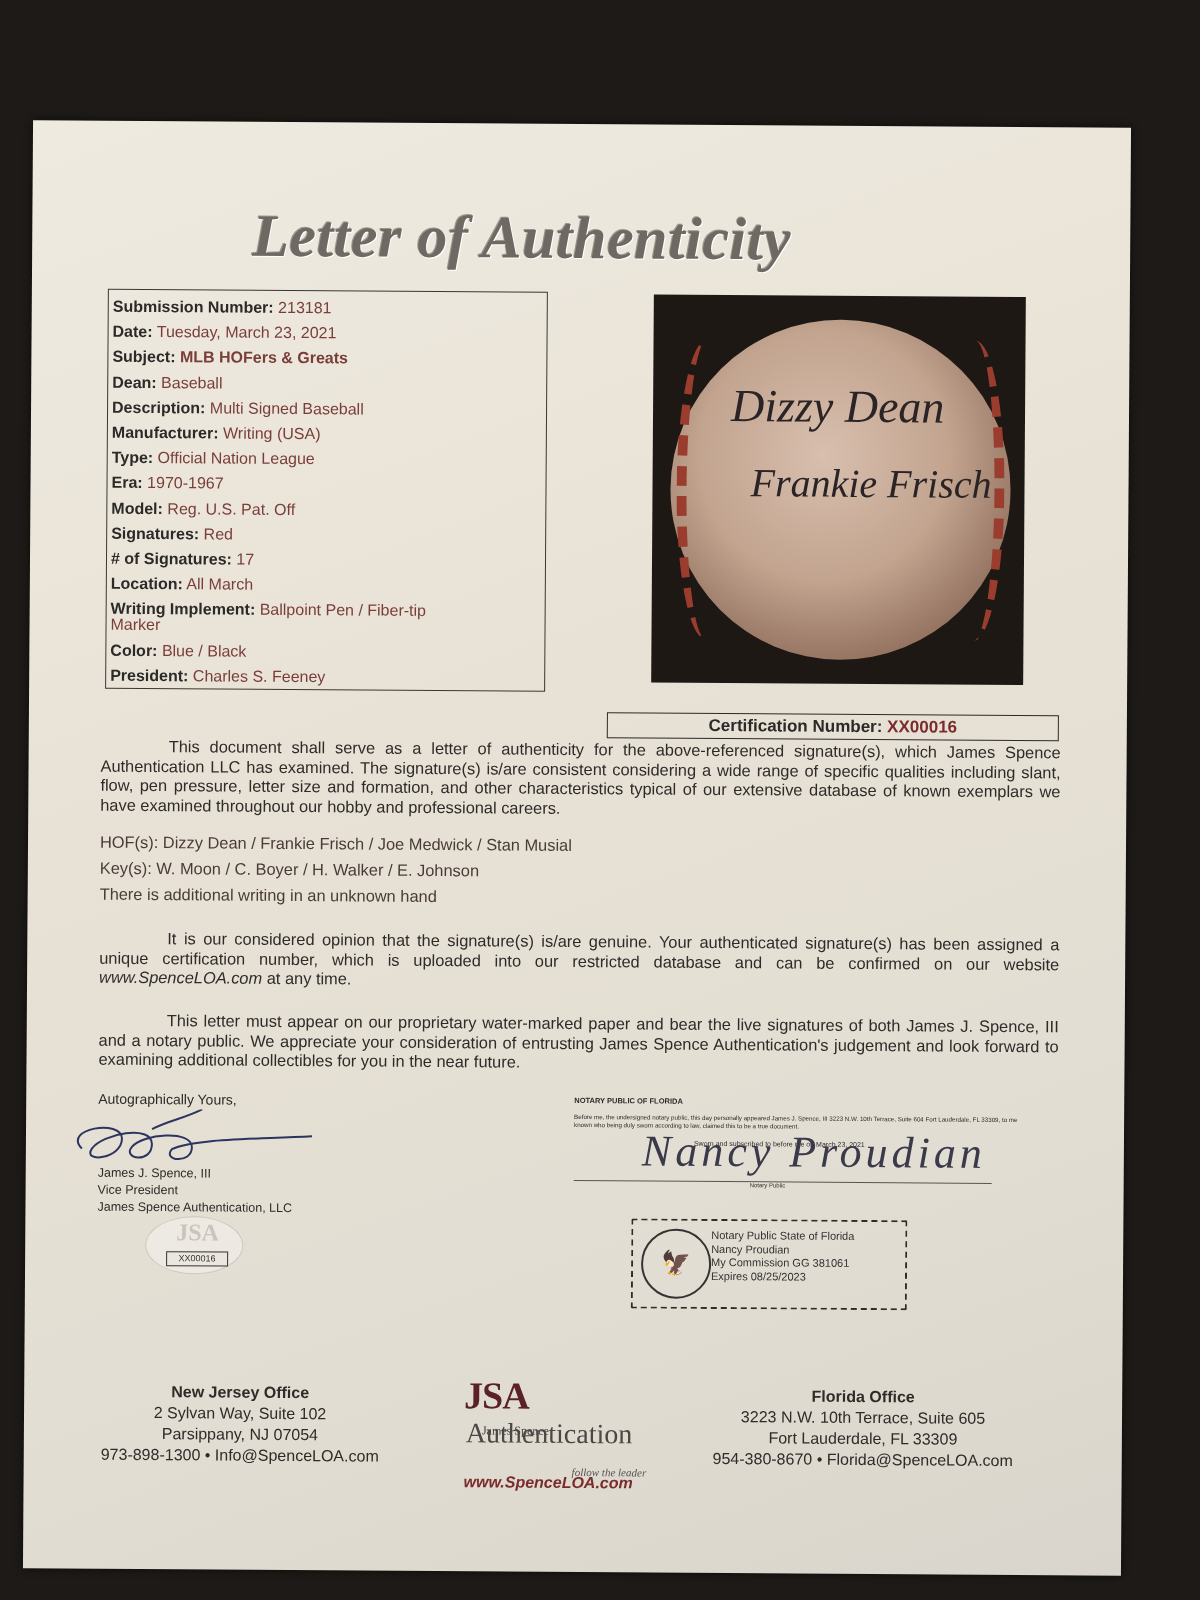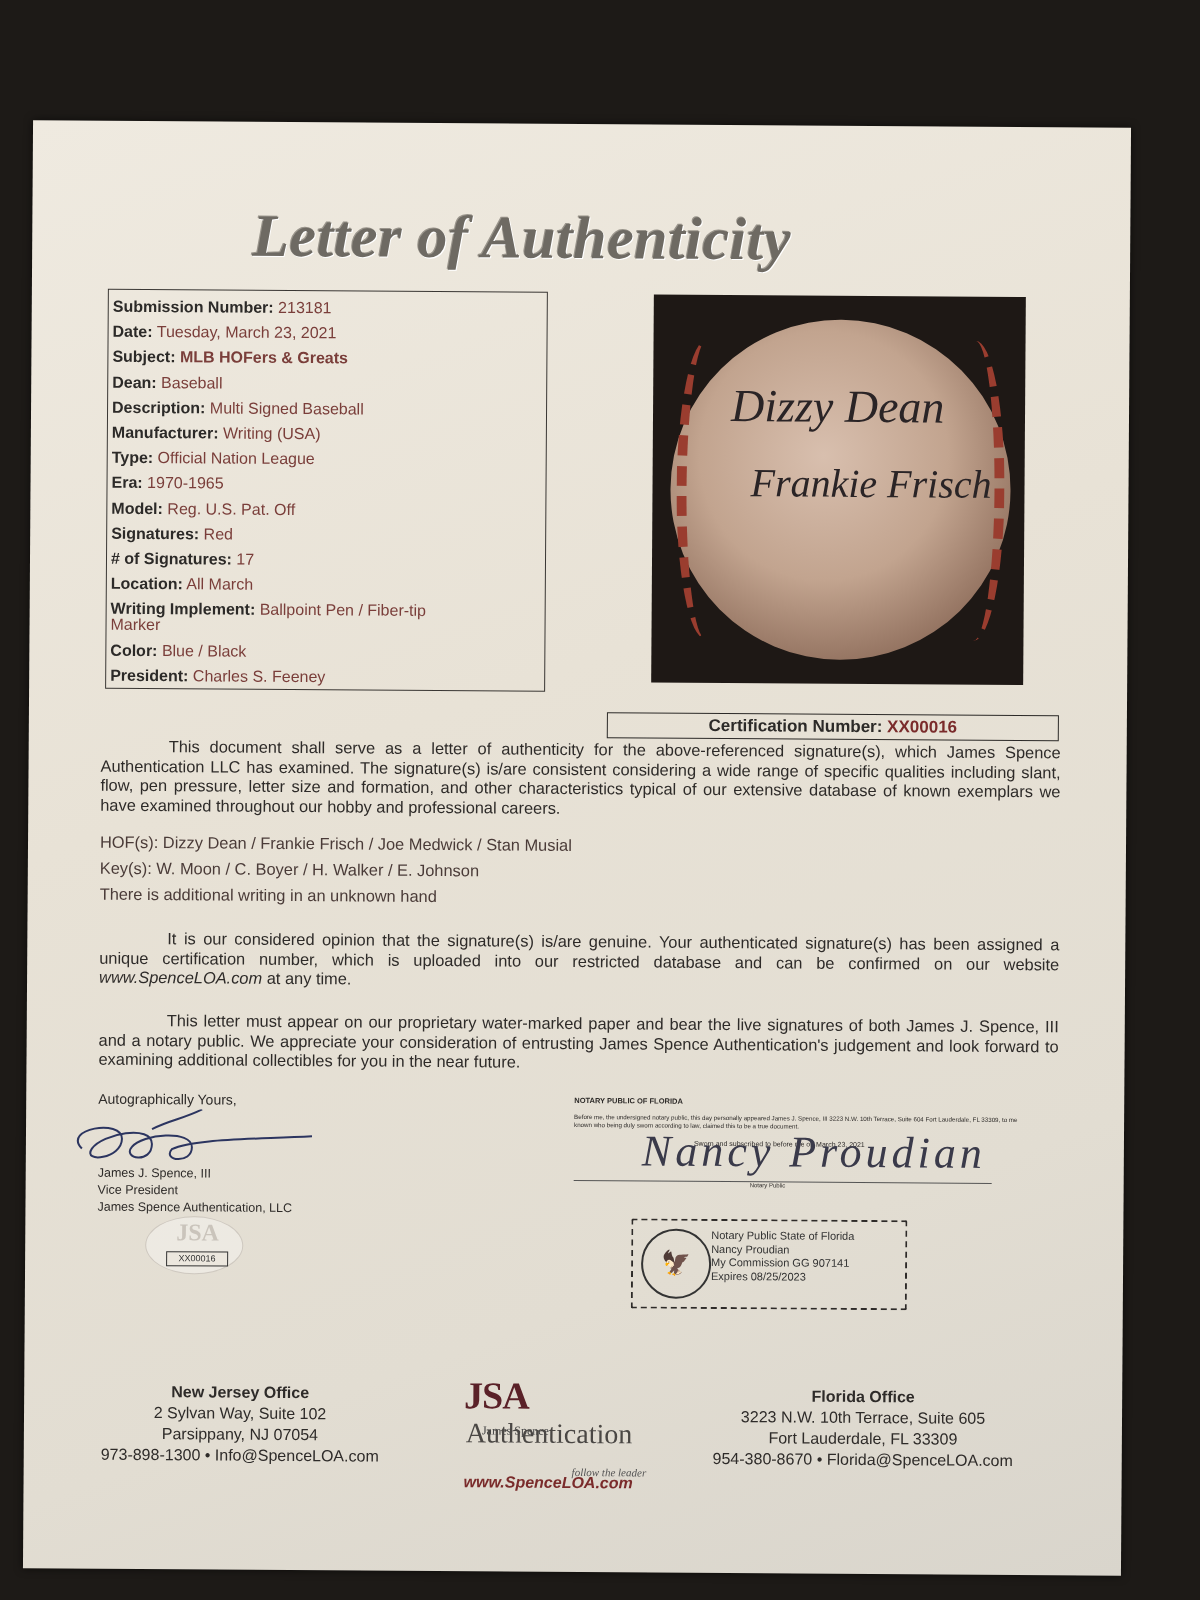--- a/index.html
+++ b/index.html
@@ -109,21 +109,21 @@
   <div class="title">Letter of Authenticity</div>
 
   <div class="infobox">
     <div class="info-row"><span class="lbl">Submission Number:</span> <span>213181</span></div>
     <div class="info-row"><span class="lbl">Date:</span> <span>Tuesday, March 23, 2021</span></div>
     <div class="info-row"><span class="lbl">Subject:</span> <span style="font-weight:bold">MLB HOFers &amp; Greats</span></div>
     <div class="info-row"><span class="lbl">Dean:</span> <span>Baseball</span></div>
     <div class="info-row"><span class="lbl">Description:</span> <span>Multi Signed Baseball</span></div>
     <div class="info-row"><span class="lbl">Manufacturer:</span> <span>Writing (USA)</span></div>
     <div class="info-row"><span class="lbl">Type:</span> <span>Official Nation League</span></div>
-    <div class="info-row"><span class="lbl">Era:</span> <span>1970-1965</span></div>
+    <div class="info-row"><span class="lbl">Era:</span> <span>1970-1967</span></div>
     <div class="info-row"><span class="lbl">Model:</span> <span>Reg. U.S. Pat. Off</span></div>
     <div class="info-row"><span class="lbl">Signatures:</span> <span>Red</span></div>
     <div class="info-row"><span class="lbl"># of Signatures:</span> <span>17</span></div>
     <div class="info-row"><span class="lbl">Location:</span> <span>All March</span></div>
     <div class="info-row"><span class="lbl">Writing Implement:</span> <span>Ballpoint Pen / Fiber-tip</span></div>
     <div class="info-row sub">Marker</div>
     <div class="info-row"><span class="lbl">Color:</span> <span>Blue / Black</span></div>
     <div class="info-row"><span class="lbl">President:</span> <span>Charles S. Feeney</span></div>
   </div>
 
@@ -178,21 +178,21 @@
       <div class="sigtxt">Nancy Proudian</div>
       <div class="nplabel">Notary Public</div>
     </div>
   </div>
 
   <div class="stamp">
     <div class="seal">🦅</div>
     <div class="txt">
       <div>Notary Public State of Florida</div>
       <div>Nancy Proudian</div>
-      <div>My Commission GG 907141</div>
+      <div>My Commission GG 381061</div>
       <div>Expires 08/25/2023</div>
     </div>
   </div>
 
   <div class="footer f-nj">
     <div class="head">New Jersey Office</div>
     <div>2 Sylvan Way, Suite 102</div>
     <div>Parsippany, NJ 07054</div>
     <div>973-898-1300 • Info@SpenceLOA.com</div>
   </div>

